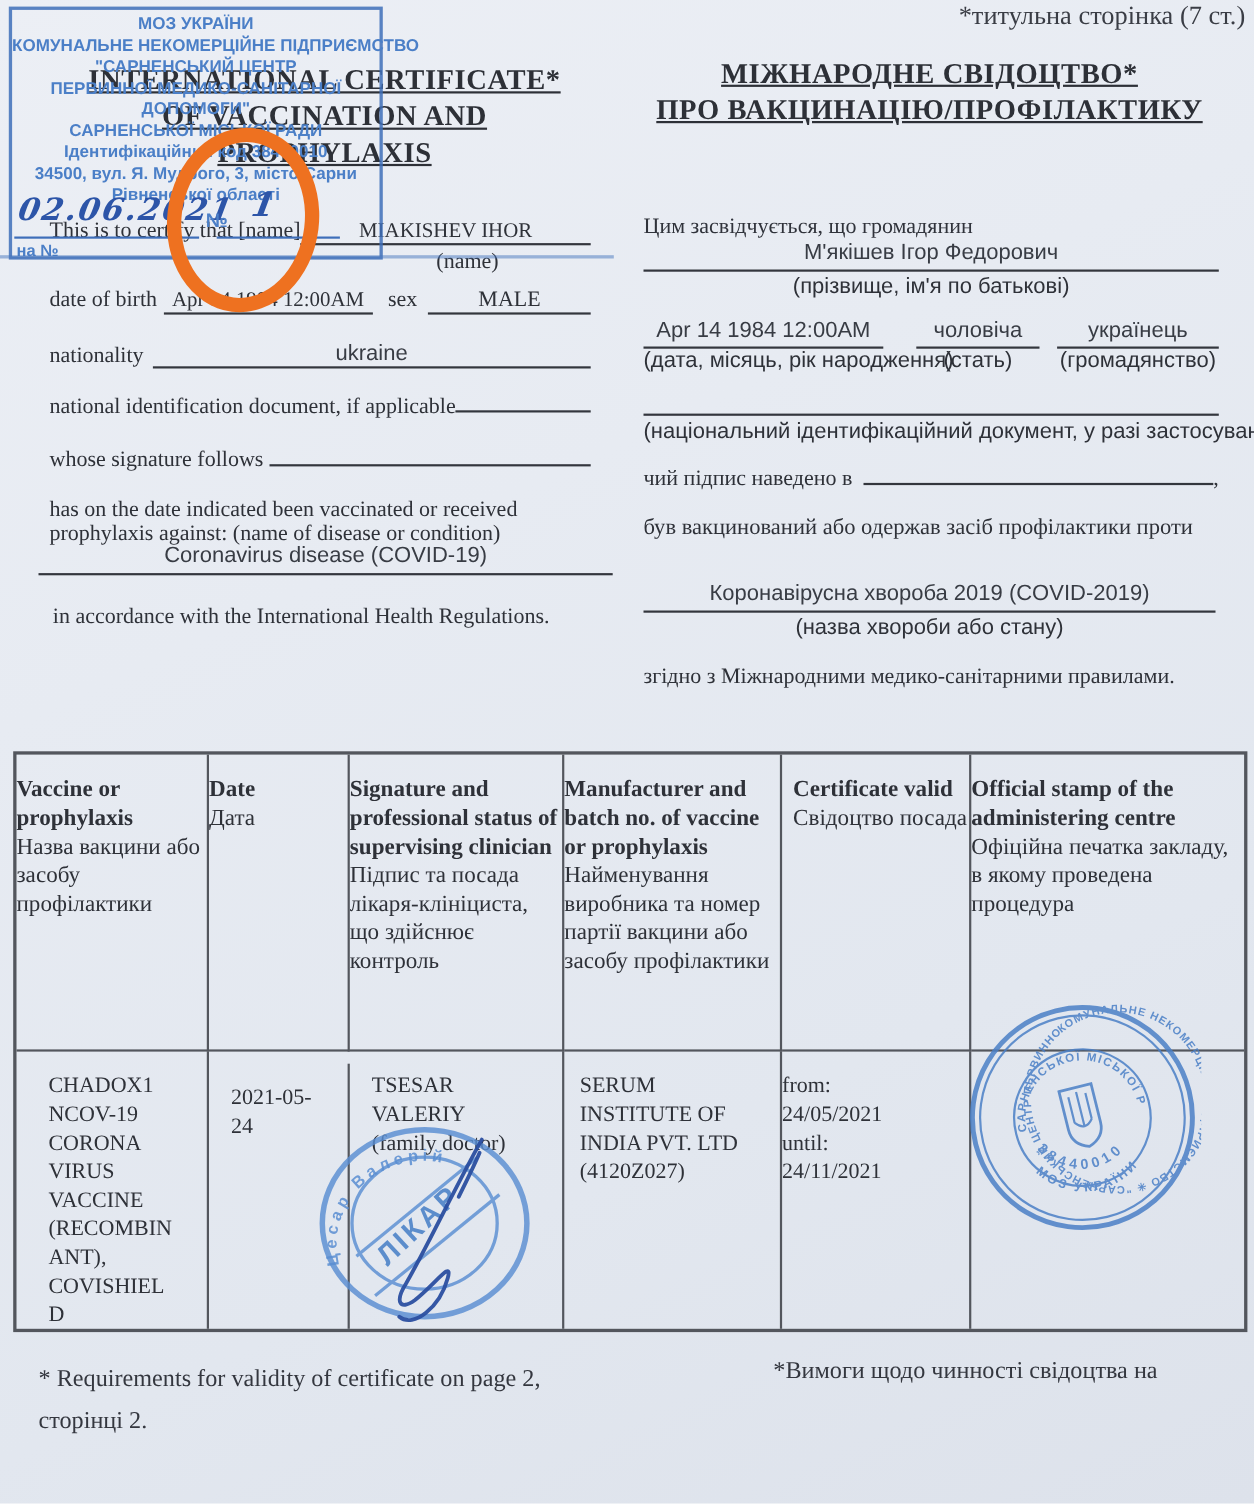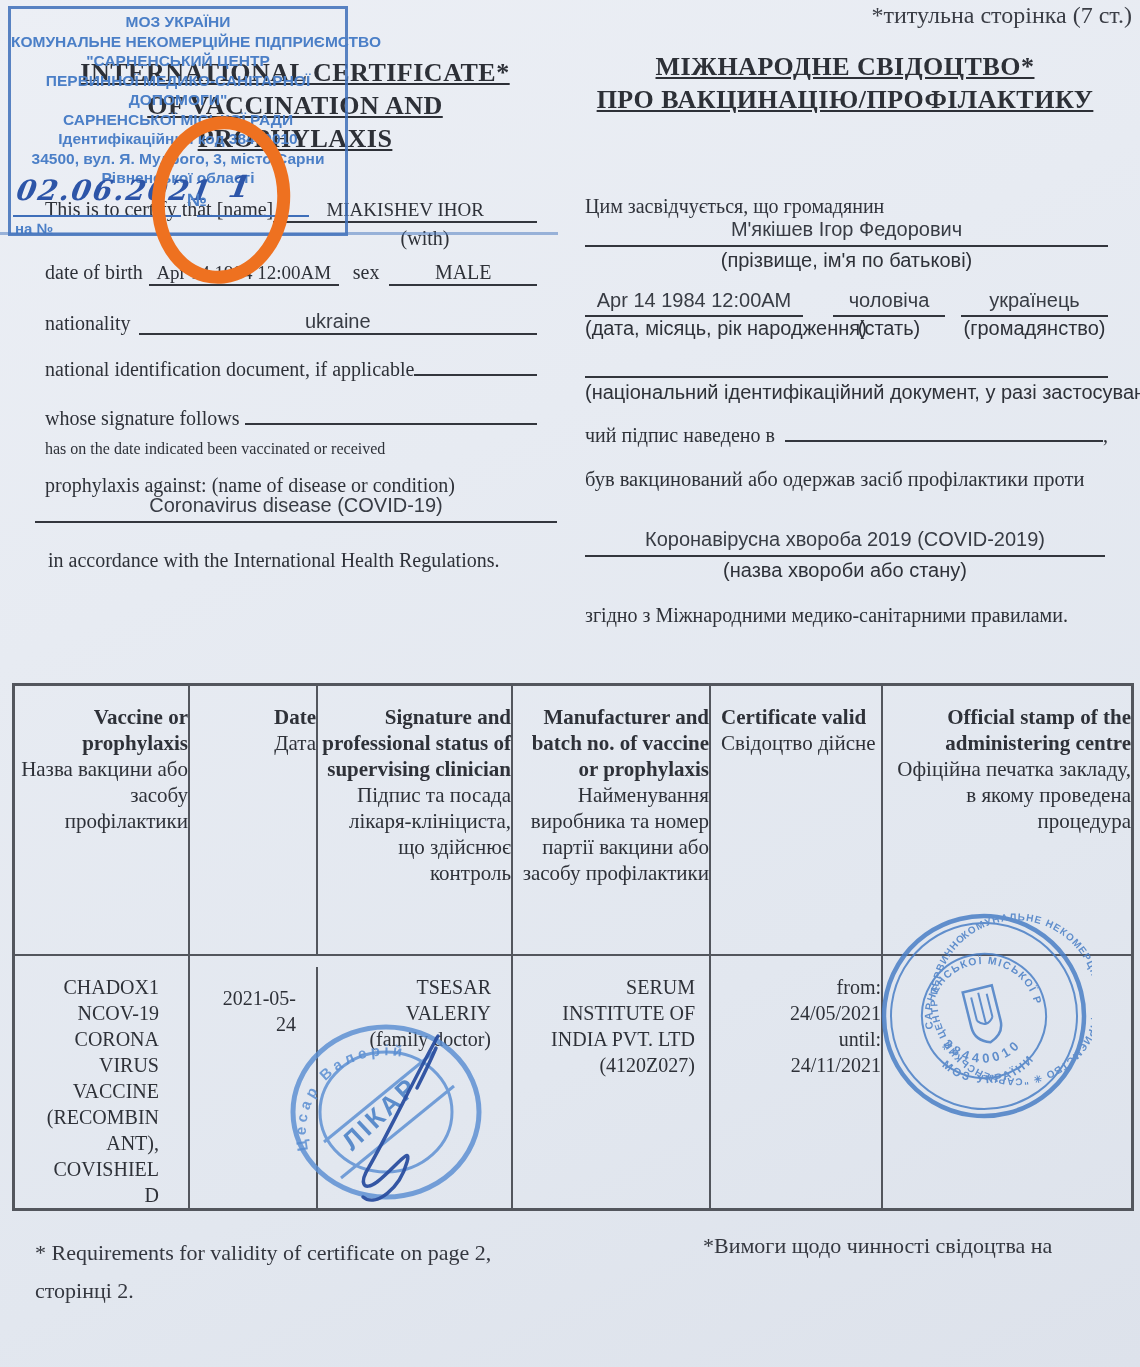--- a/index.html
+++ b/index.html
@@ -56,21 +56,21 @@
 
   
   .tbl{
     left:12px;top:683px;width:1116px;
     display:grid;
     grid-template-columns:175px 128px 195px 198px 172px 248px;
     grid-template-rows:270px 252px;
     border:3px solid #53565d;
   }
   .cell{border-right:2px solid #53565d;border-bottom:2px solid #53565d;box-sizing:border-box;
-        text-align:right;font-size:21px;line-height:26px;overflow:visible;}
+        text-align:left;font-size:21px;line-height:26px;overflow:visible;}
   .cell:nth-child(6n){border-right:none;}
   .cell.last-row{border-bottom:none;}
   .hdr{padding-top:18px;}
   .hdr .en{font-weight:bold;display:block;}
   .hdr .uk{display:block;}
   .gap30{height:28px;}
   .hdr-left{text-align:left;padding-left:10px;}
   .dcell{padding-top:18px;font-size:20px;line-height:26px;}
   .pad-vac{padding-left:29px;padding-right:29px;overflow-wrap:anywhere;}
   .pad-date{padding-left:20px;padding-right:20px;overflow-wrap:anywhere;margin-top:11px;}
@@ -121,21 +121,21 @@
     <div class="abs na-no">на №</div>
   </div>
   <div class="abs strike-line"></div>
 
   <div class="abs orange-circle"></div>
 
   <div class="abs row" style="left:45px;top:198px;width:492px;">
     <span>This is to certify that [name]</span>
     <span class="fill-line grow" style="font-size:19px;">MIAKISHEV IHOR</span>
   </div>
-  <div class="abs caption" style="left:315px;top:227px;width:220px;">(with)</div>
+  <div class="abs caption" style="left:315px;top:227px;width:220px;">(name)</div>
 
   <div class="abs row" style="left:45px;top:261px;width:492px;">
     <span>date of birth</span>
     <span class="fill-line" style="width:190px;margin-left:6px;font-size:19px;">Apr 14 1984 12:00AM</span>
     <span style="margin:0 10px 0 14px;">sex</span>
     <span class="fill-line grow">MALE</span>
   </div>
 
   <div class="abs row" style="left:45px;top:310px;width:492px;align-items:flex-end;">
     <span>nationality</span>
@@ -145,21 +145,21 @@
   <div class="abs row" style="left:45px;top:358px;width:492px;">
     <span>national identification document, if applicable</span>
     <span class="fill-line grow"></span>
   </div>
 
   <div class="abs row" style="left:45px;top:407px;width:492px;">
     <span>whose signature follows</span>
     <span class="fill-line grow" style="margin-left:6px;"></span>
   </div>
 
-  <div class="abs" style="left:45px;top:440px;font-size:16px;">has on the date indicated been vaccinated or received</div>
+  <div class="abs" style="left:45px;top:452px;font-size:20px;">has on the date indicated been vaccinated or received</div>
   <div class="abs" style="left:45px;top:474px;font-size:20px;">prophylaxis against: (name of disease or condition)</div>
 
   <div class="abs fill-line val-sans" style="left:35px;top:494px;width:522px;height:27px;">Coronavirus disease (COVID-19)</div>
 
   <div class="abs" style="left:48px;top:549px;font-size:20px;">in accordance with the International Health Regulations.</div>
 
   <div class="abs uk-col" style="left:585px;top:195px;font-size:20px;">Цим засвідчується, що громадянин</div>
 
   <div class="abs fill-line val-sans" style="left:585px;top:218px;width:523px;height:27px;">М'якішев Ігор Федорович</div>
   <div class="abs caption sans" style="left:585px;top:249px;width:523px;">(прізвище, ім'я по батькові)</div>
@@ -211,21 +211,21 @@
       <span class="gap30"></span>
       <span class="uk">Підпис та посада лікаря-клініциста, що здійснює контроль</span>
     </div>
     <div class="cell hdr">
       <span class="en">Manufacturer and batch no. of vaccine or prophylaxis</span>
       <span class="gap30"></span>
       <span class="uk">Найменування виробника та номер партії вакцини або засобу профілактики</span>
     </div>
     <div class="cell hdr hdr-left">
       <span class="en">Certificate valid</span>
-      <span class="uk">Свідоцтво дійсне</span>
+      <span class="uk">Свідоцтво посада</span>
     </div>
     <div class="cell hdr">
       <span class="en">Official stamp of the administering centre</span>
       <span class="gap30"></span>
       <span class="uk">Офіційна печатка закладу, в якому проведена процедура</span>
     </div>
 
     <div class="cell dcell last-row pad-vac">CHADOX1 NCOV-19 CORONA VIRUS VACCINE (RECOMBINANT), COVISHIELD</div>
     <div class="cell dcell last-row pad-date">2021-05-24</div>
     <div class="cell dcell last-row pad-clin">

